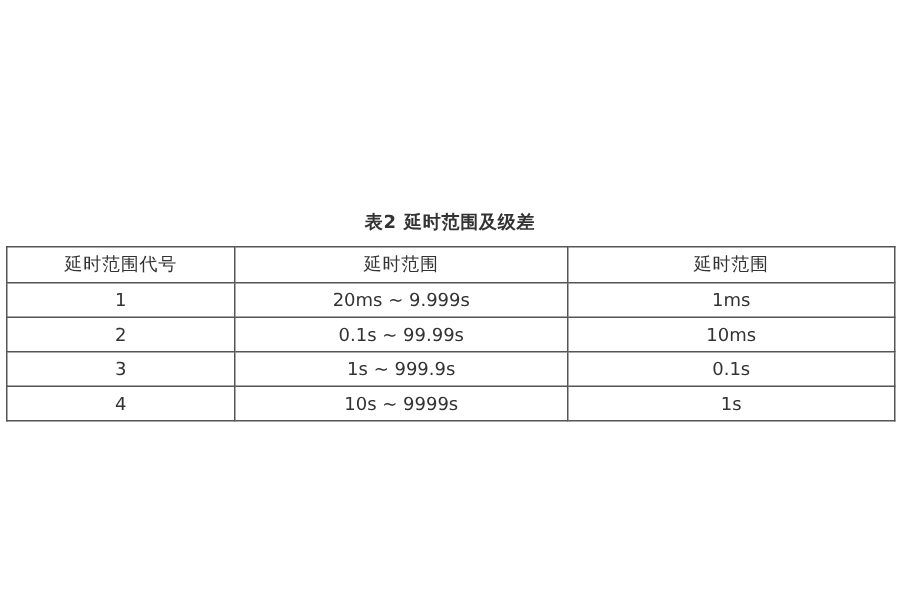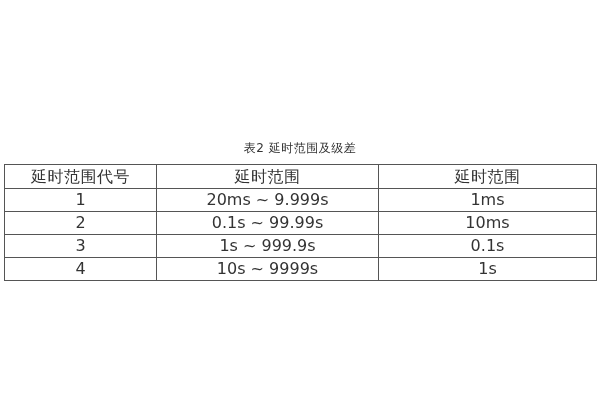--- a/index.html
+++ b/index.html
@@ -18,38 +18,39 @@
   .table-title {
     position: absolute;
     top: 140px;
     left: 0;
     width: 600px;
     text-align: center;
     font-size: 12px;
     line-height: 16px;
     color: #333333;
     letter-spacing: 0.5px;
+    font-weight: bold;
   }
   table.delay-table {
     position: absolute;
     top: 164px;
     left: 4px;
     width: 592px;
     border-collapse: collapse;
     table-layout: fixed;
   }
   table.delay-table col.col-code  { width: 152px; }
   table.delay-table col.col-range { width: 222px; }
   table.delay-table col.col-step  { width: 218px; }
   table.delay-table th,
   table.delay-table td {
     border: 1px solid #555555;
     text-align: center;
     vertical-align: middle;
-    font-size: 16px;
+    font-size: 12px;
     font-weight: normal;
     color: #333333;
     padding: 0;
     height: 22px;
     line-height: 22px;
     white-space: nowrap;
     overflow: hidden;
   }
   table.delay-table th {
     height: 23px;

